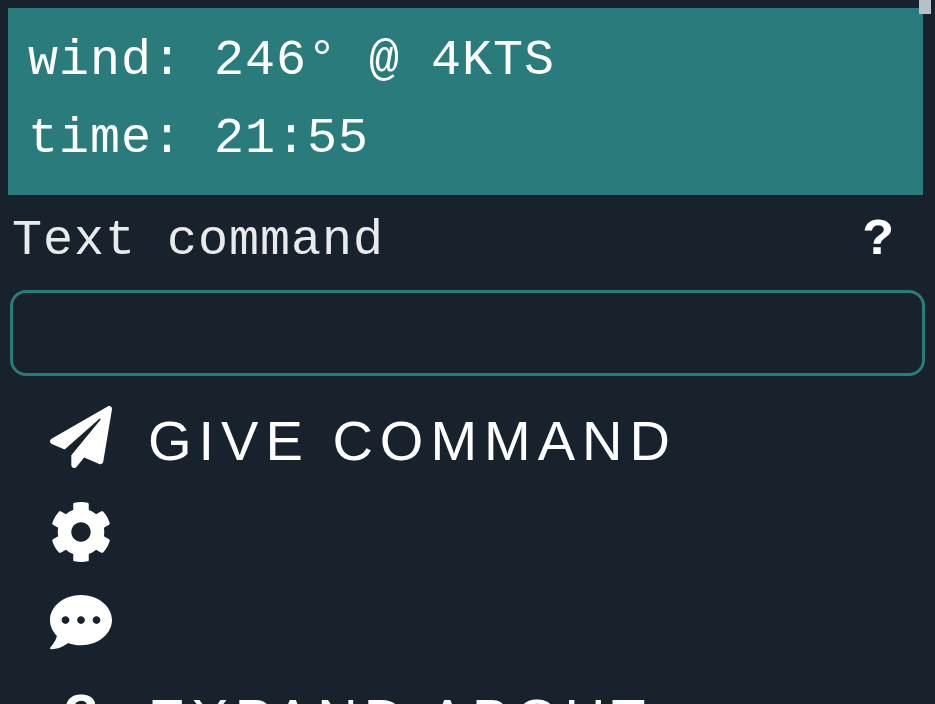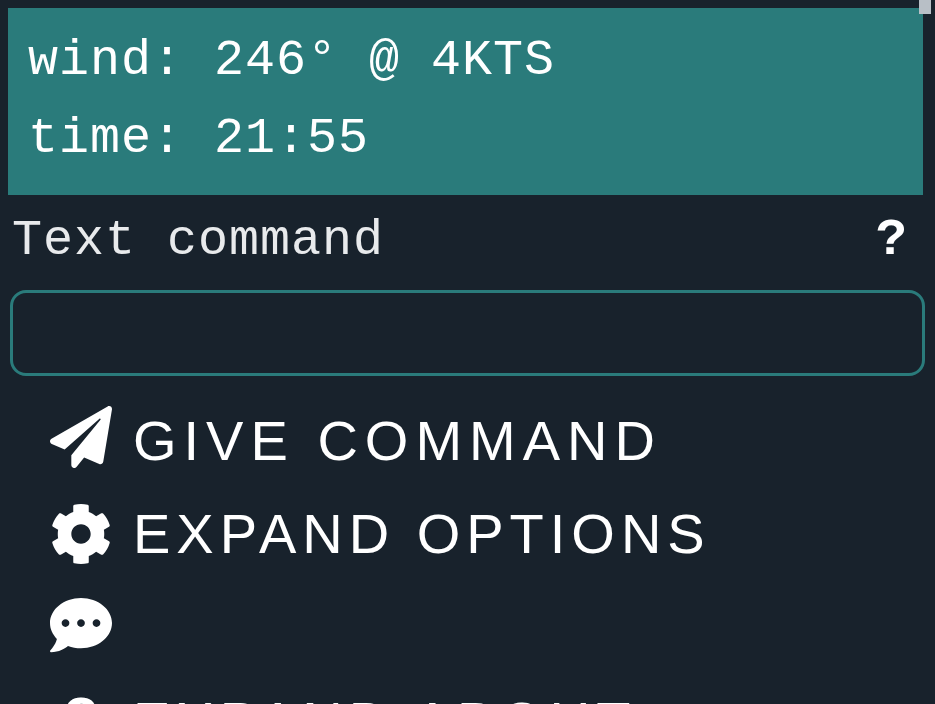--- a/index.html
+++ b/index.html
@@ -30,21 +30,21 @@
     right: -8px;
     top: -8px;
     width: 12px;
     height: 14px;
     background: #b8bfc6;
   }
   .label-row {
     display: flex;
     align-items: center;
     justify-content: space-between;
-    padding: 16px 28px 0 12px;
+    padding: 16px 41px 0 12px;
   }
   .label-text {
     font-size: 50px;
     color: #e8eaec;
     letter-spacing: 1px;
   }
   .help-icon {
     font-size: 52px;
     font-weight: bold;
     color: #ffffff;
@@ -64,21 +64,21 @@
     font-family: inherit;
     font-size: 42px;
     padding: 0 18px;
   }
   .menu {
     padding-top: 8px;
   }
   .menu-item {
     display: flex;
     align-items: center;
-    gap: 21px;
+    gap: 36px;
     padding: 14px 0 14px 50px;
     cursor: pointer;
   }
   .menu-icon {
     width: 62px;
     height: 62px;
     display: flex;
     align-items: center;
     justify-content: center;
     flex-shrink: 0;
@@ -146,21 +146,20 @@
     </div>
     <div class="menu-label">GIVE COMMAND</div>
   </div>
 
   <div class="menu-item">
     <div class="menu-icon">
       <svg viewBox="0 0 512 512">
           <path d="M487.4 315.7l-42.6-24.6c4.3-23.2 4.3-47 0-70.2l42.6-24.6c4.9-2.8 7.1-8.6 5.5-14-11.1-35.6-30-67.8-54.7-94.6-3.8-4.1-10-5.1-14.8-2.3l-42.6 24.6c-17.9-15.4-38.5-27.3-60.8-35.1V25.8c0-5.6-3.9-10.5-9.4-11.7-36.7-8.2-74.3-7.8-109.2 0-5.5 1.2-9.4 6.1-9.4 11.7V75c-22.2 7.9-42.8 19.8-60.8 35.1L88.7 85.5c-4.9-2.8-11-1.9-14.8 2.3-24.7 26.7-43.6 58.9-54.7 94.6-1.7 5.4.6 11.2 5.5 14L67.3 221c-4.3 23.2-4.3 47 0 70.2l-42.6 24.6c-4.9 2.8-7.1 8.6-5.5 14 11.1 35.6 30 67.8 54.7 94.6 3.8 4.1 10 5.1 14.8 2.3l42.6-24.6c17.9 15.4 38.5 27.3 60.8 35.1v49.2c0 5.6 3.9 10.5 9.4 11.7 36.7 8.2 74.3 7.8 109.2 0 5.5-1.2 9.4-6.1 9.4-11.7v-49.2c22.2-7.9 42.8-19.8 60.8-35.1l42.6 24.6c4.9 2.8 11 1.9 14.8-2.3 24.7-26.7 43.6-58.9 54.7-94.6 1.5-5.5-.7-11.3-5.6-14.1zM256 336c-44.1 0-80-35.9-80-80s35.9-80 80-80 80 35.9 80 80-35.9 80-80 80z"></path>
         </svg>
     </div>
-    <div class="menu-label">EXPAND OPTIONS</div>
   </div>
 
   <div class="menu-item">
     <div class="menu-icon">
       <svg viewBox="0 0 512 512">
           <path d="M256 32C114.6 32 0 125.1 0 240c0 49.6 21.4 95 57 130.7C44.5 421.1 2.7 466 2.2 466.5c-2.2 2.3-2.8 5.7-1.5 8.7S4.8 480 8 480c66.3 0 116-31.8 140.6-51.4 32.7 12.3 69 19.4 107.4 19.4 141.4 0 256-93.1 256-208S397.4 32 256 32zM128 272c-17.7 0-32-14.3-32-32s14.3-32 32-32 32 14.3 32 32-14.3 32-32 32zm128 0c-17.7 0-32-14.3-32-32s14.3-32 32-32 32 14.3 32 32-14.3 32-32 32zm128 0c-17.7 0-32-14.3-32-32s14.3-32 32-32 32 14.3 32 32-14.3 32-32 32z"></path>
         </svg>
     </div>
   </div>
 

